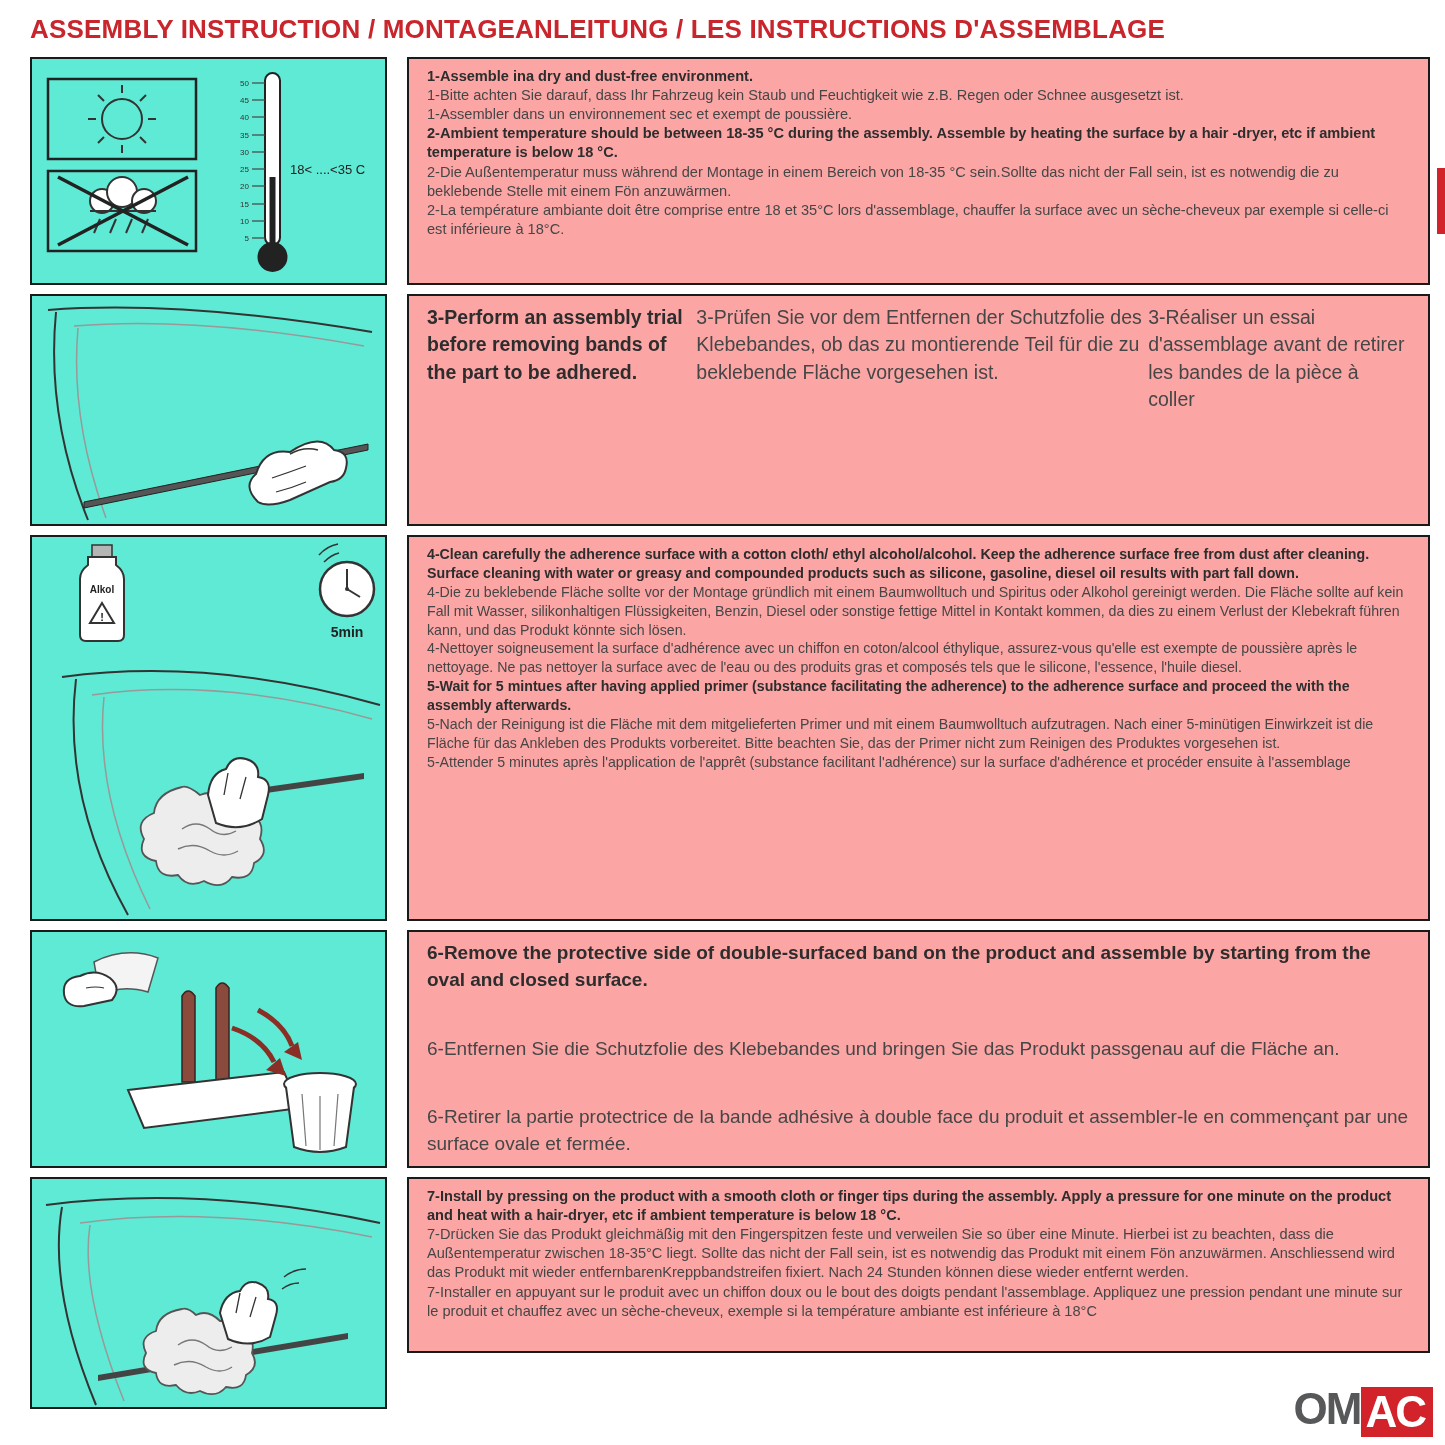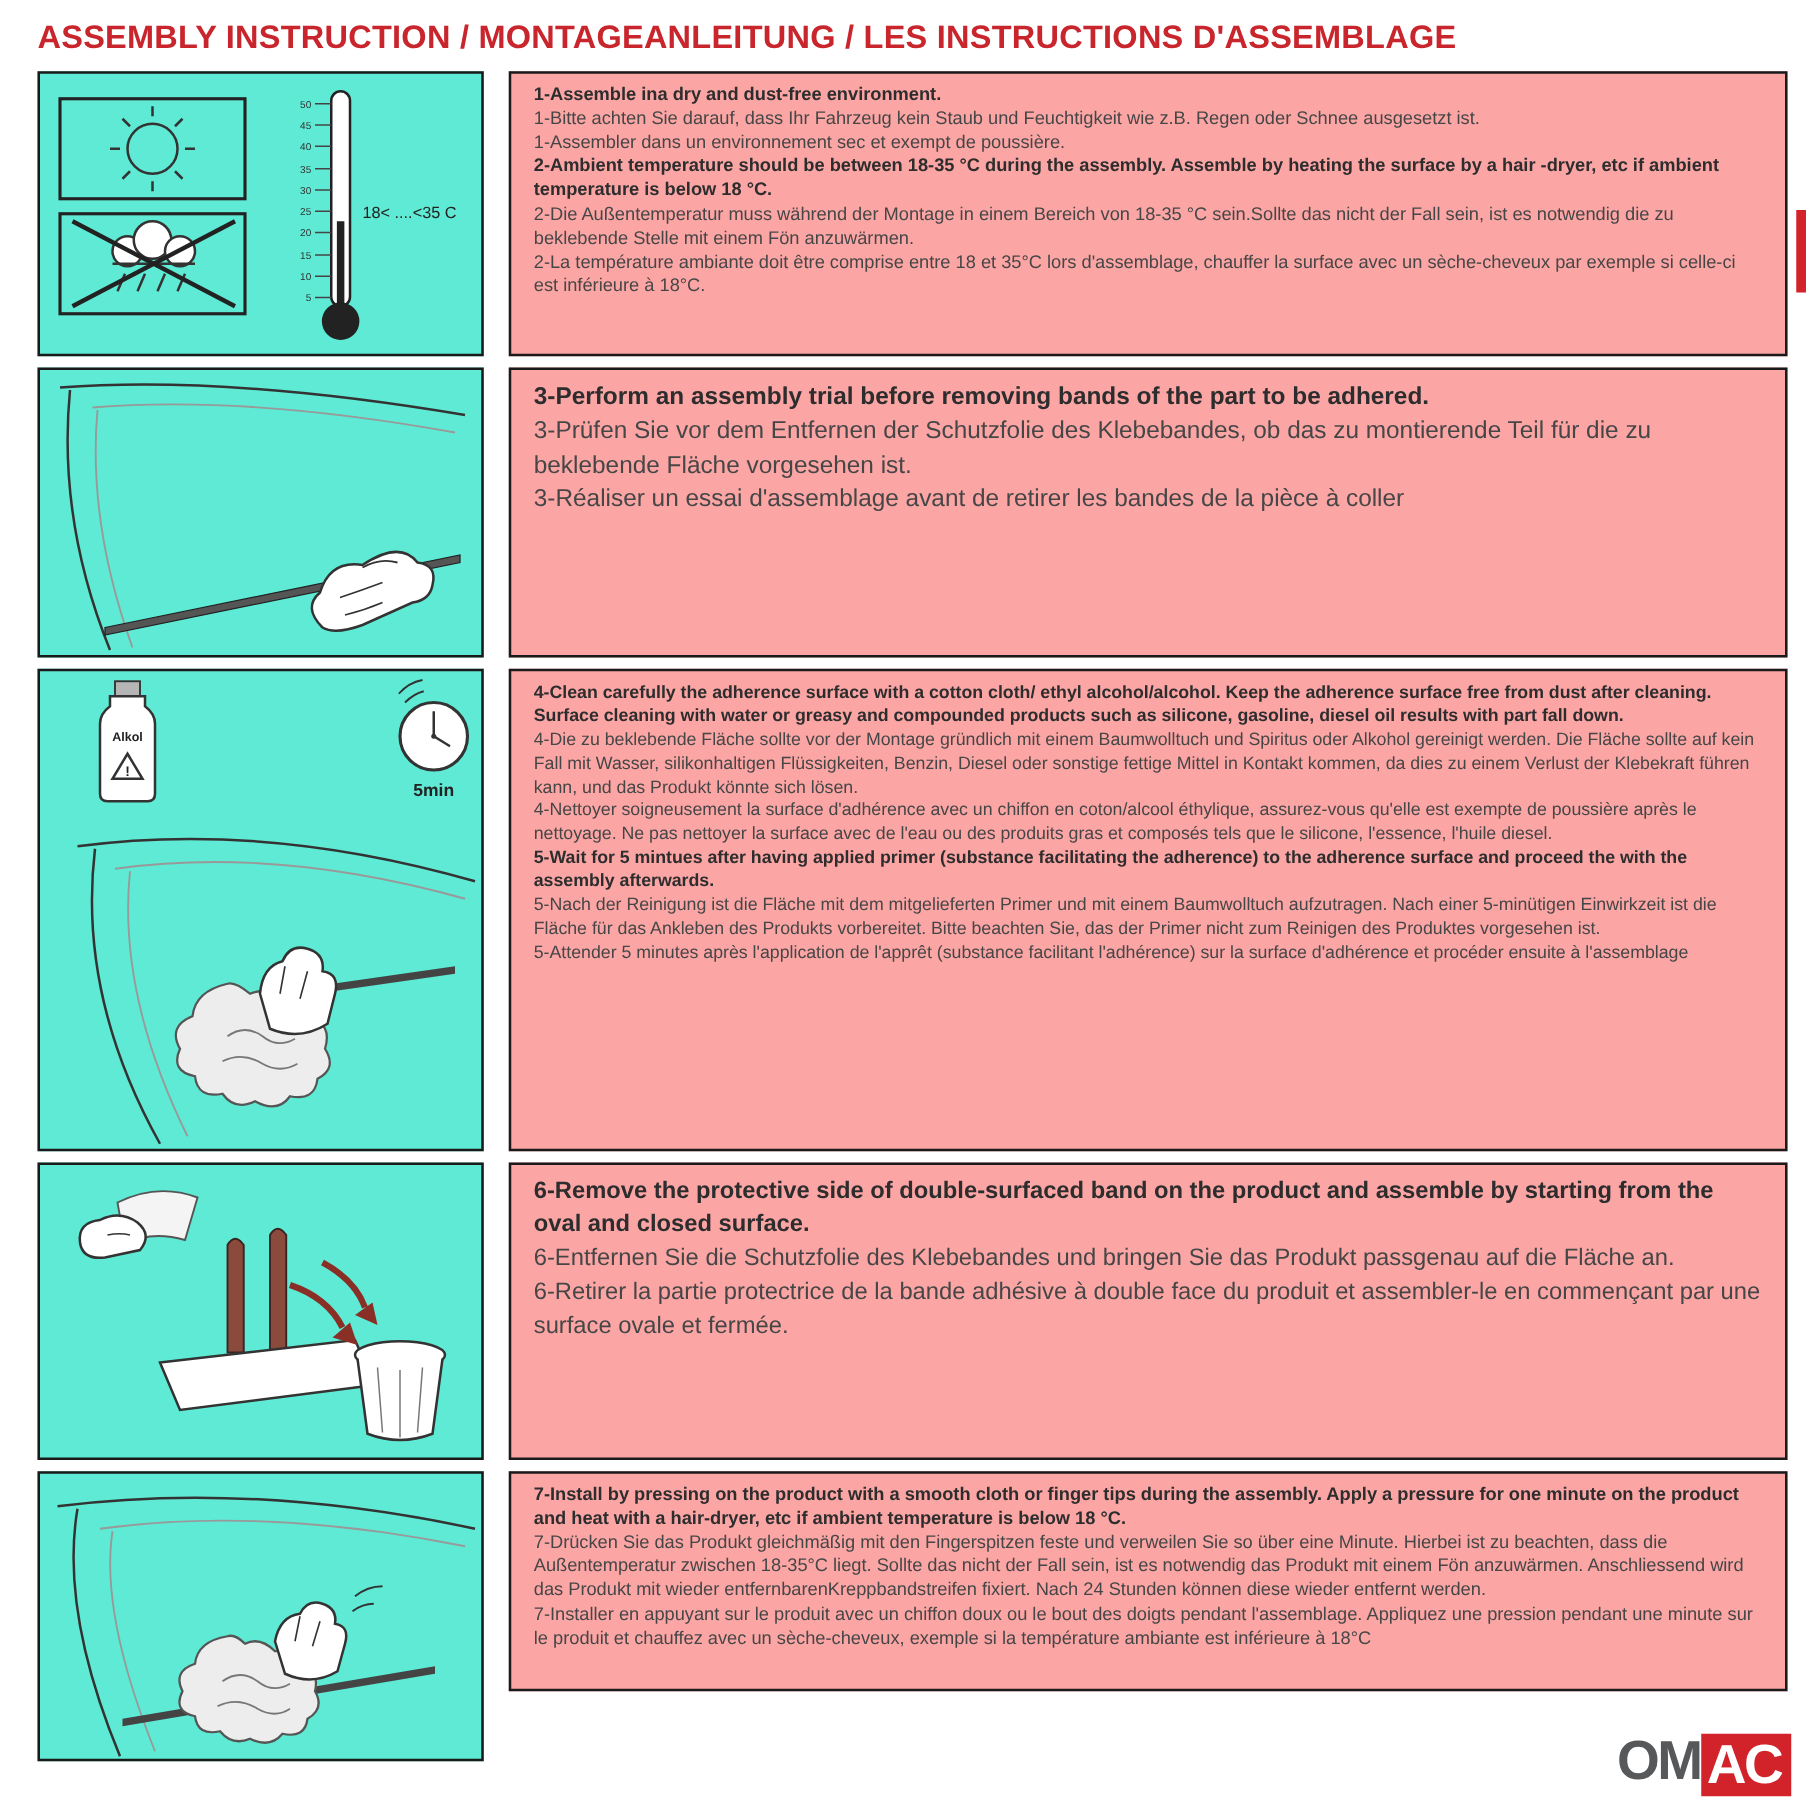--- a/index.html
+++ b/index.html
@@ -33,26 +33,26 @@
     border:2px solid #1a1a1a;
     box-sizing:border-box;
     padding:8px 18px;
     background:#fca5a5;
   }
   p { margin:0; font-size:14.6px; line-height:1.31; color:#464646; }
   p.b { font-weight:bold; color:#2d2d2d; }
   .gap { margin-top:0; }
   .row-1 { height:228px; }
   .row-2 { height:232px; }
-  .row-2 .textbox { display:flex; flex-direction:column; justify-content:flex-start; }
+  .row-2 .textbox { display:flex; flex-direction:row; justify-content:center; }
   .row-2 p { font-size:19.5px; line-height:1.4; }
   .row-3 { height:386px; }
   .row-3 p { font-size:14.2px; line-height:1.33; }
   .row-4 { height:238px; }
-  .row-4 .textbox { display:flex; flex-direction:column; justify-content:flex-start; }
+  .row-4 .textbox { display:flex; flex-direction:column; justify-content:space-between; }
   .row-4 p { font-size:19px; line-height:1.42; }
   .row-5 { align-items:flex-start; }
   .row-5 .illus { height:232px; }
   .row-5 .textbox { height:176px; }
   svg { display:block; font-family:inherit; }
   .logo {
     position:absolute; right:12px; bottom:8px;
     display:flex; align-items:flex-start;
     font-weight:900; font-size:44px; line-height:1;
   }

